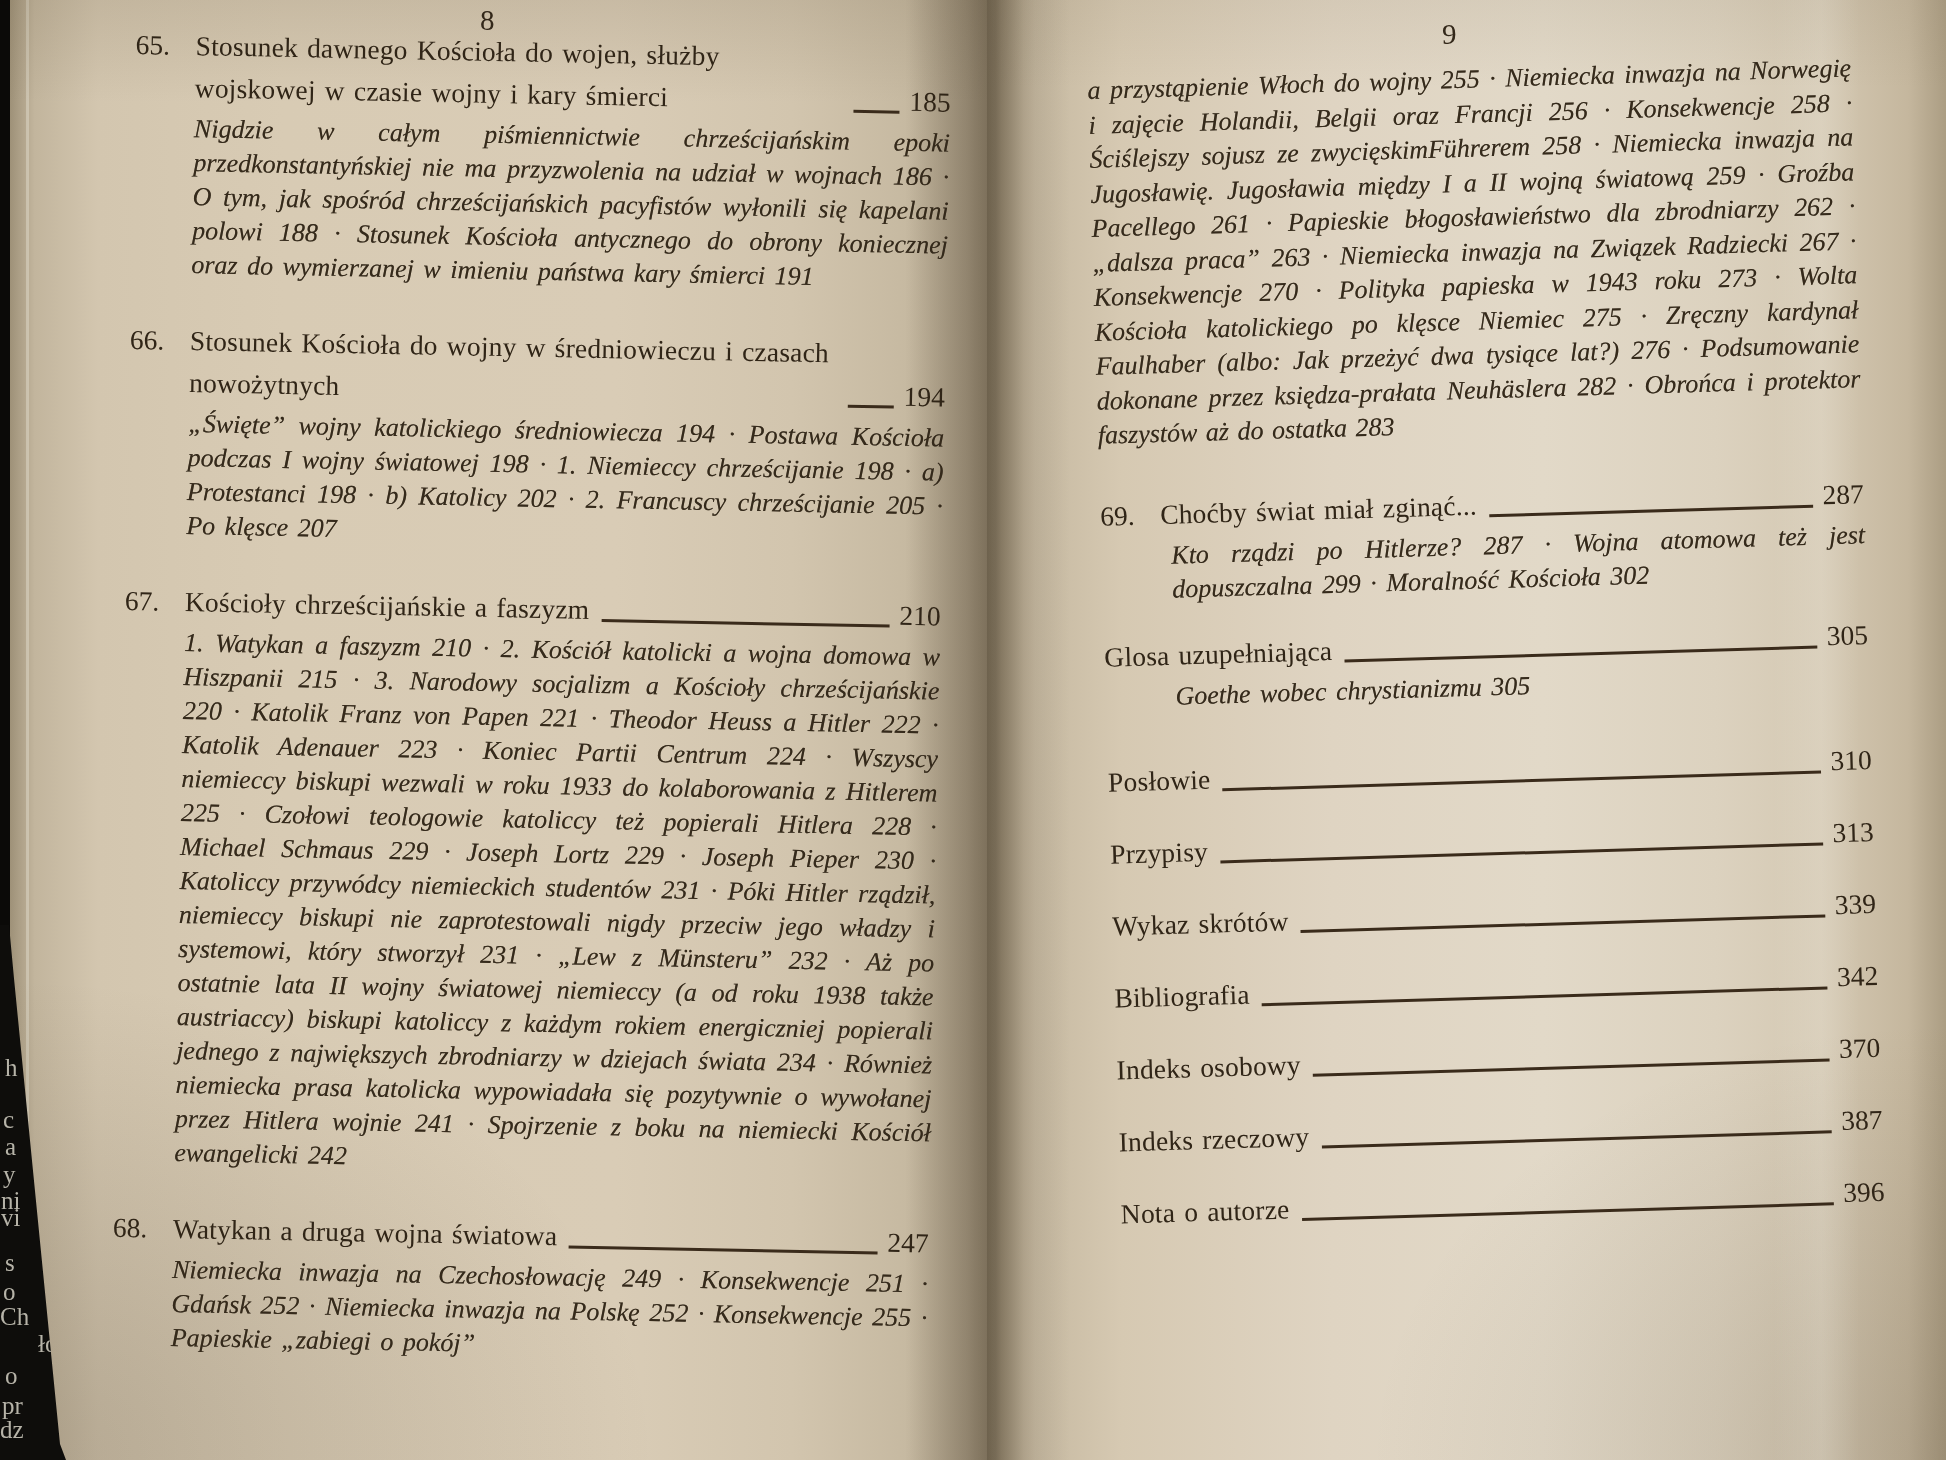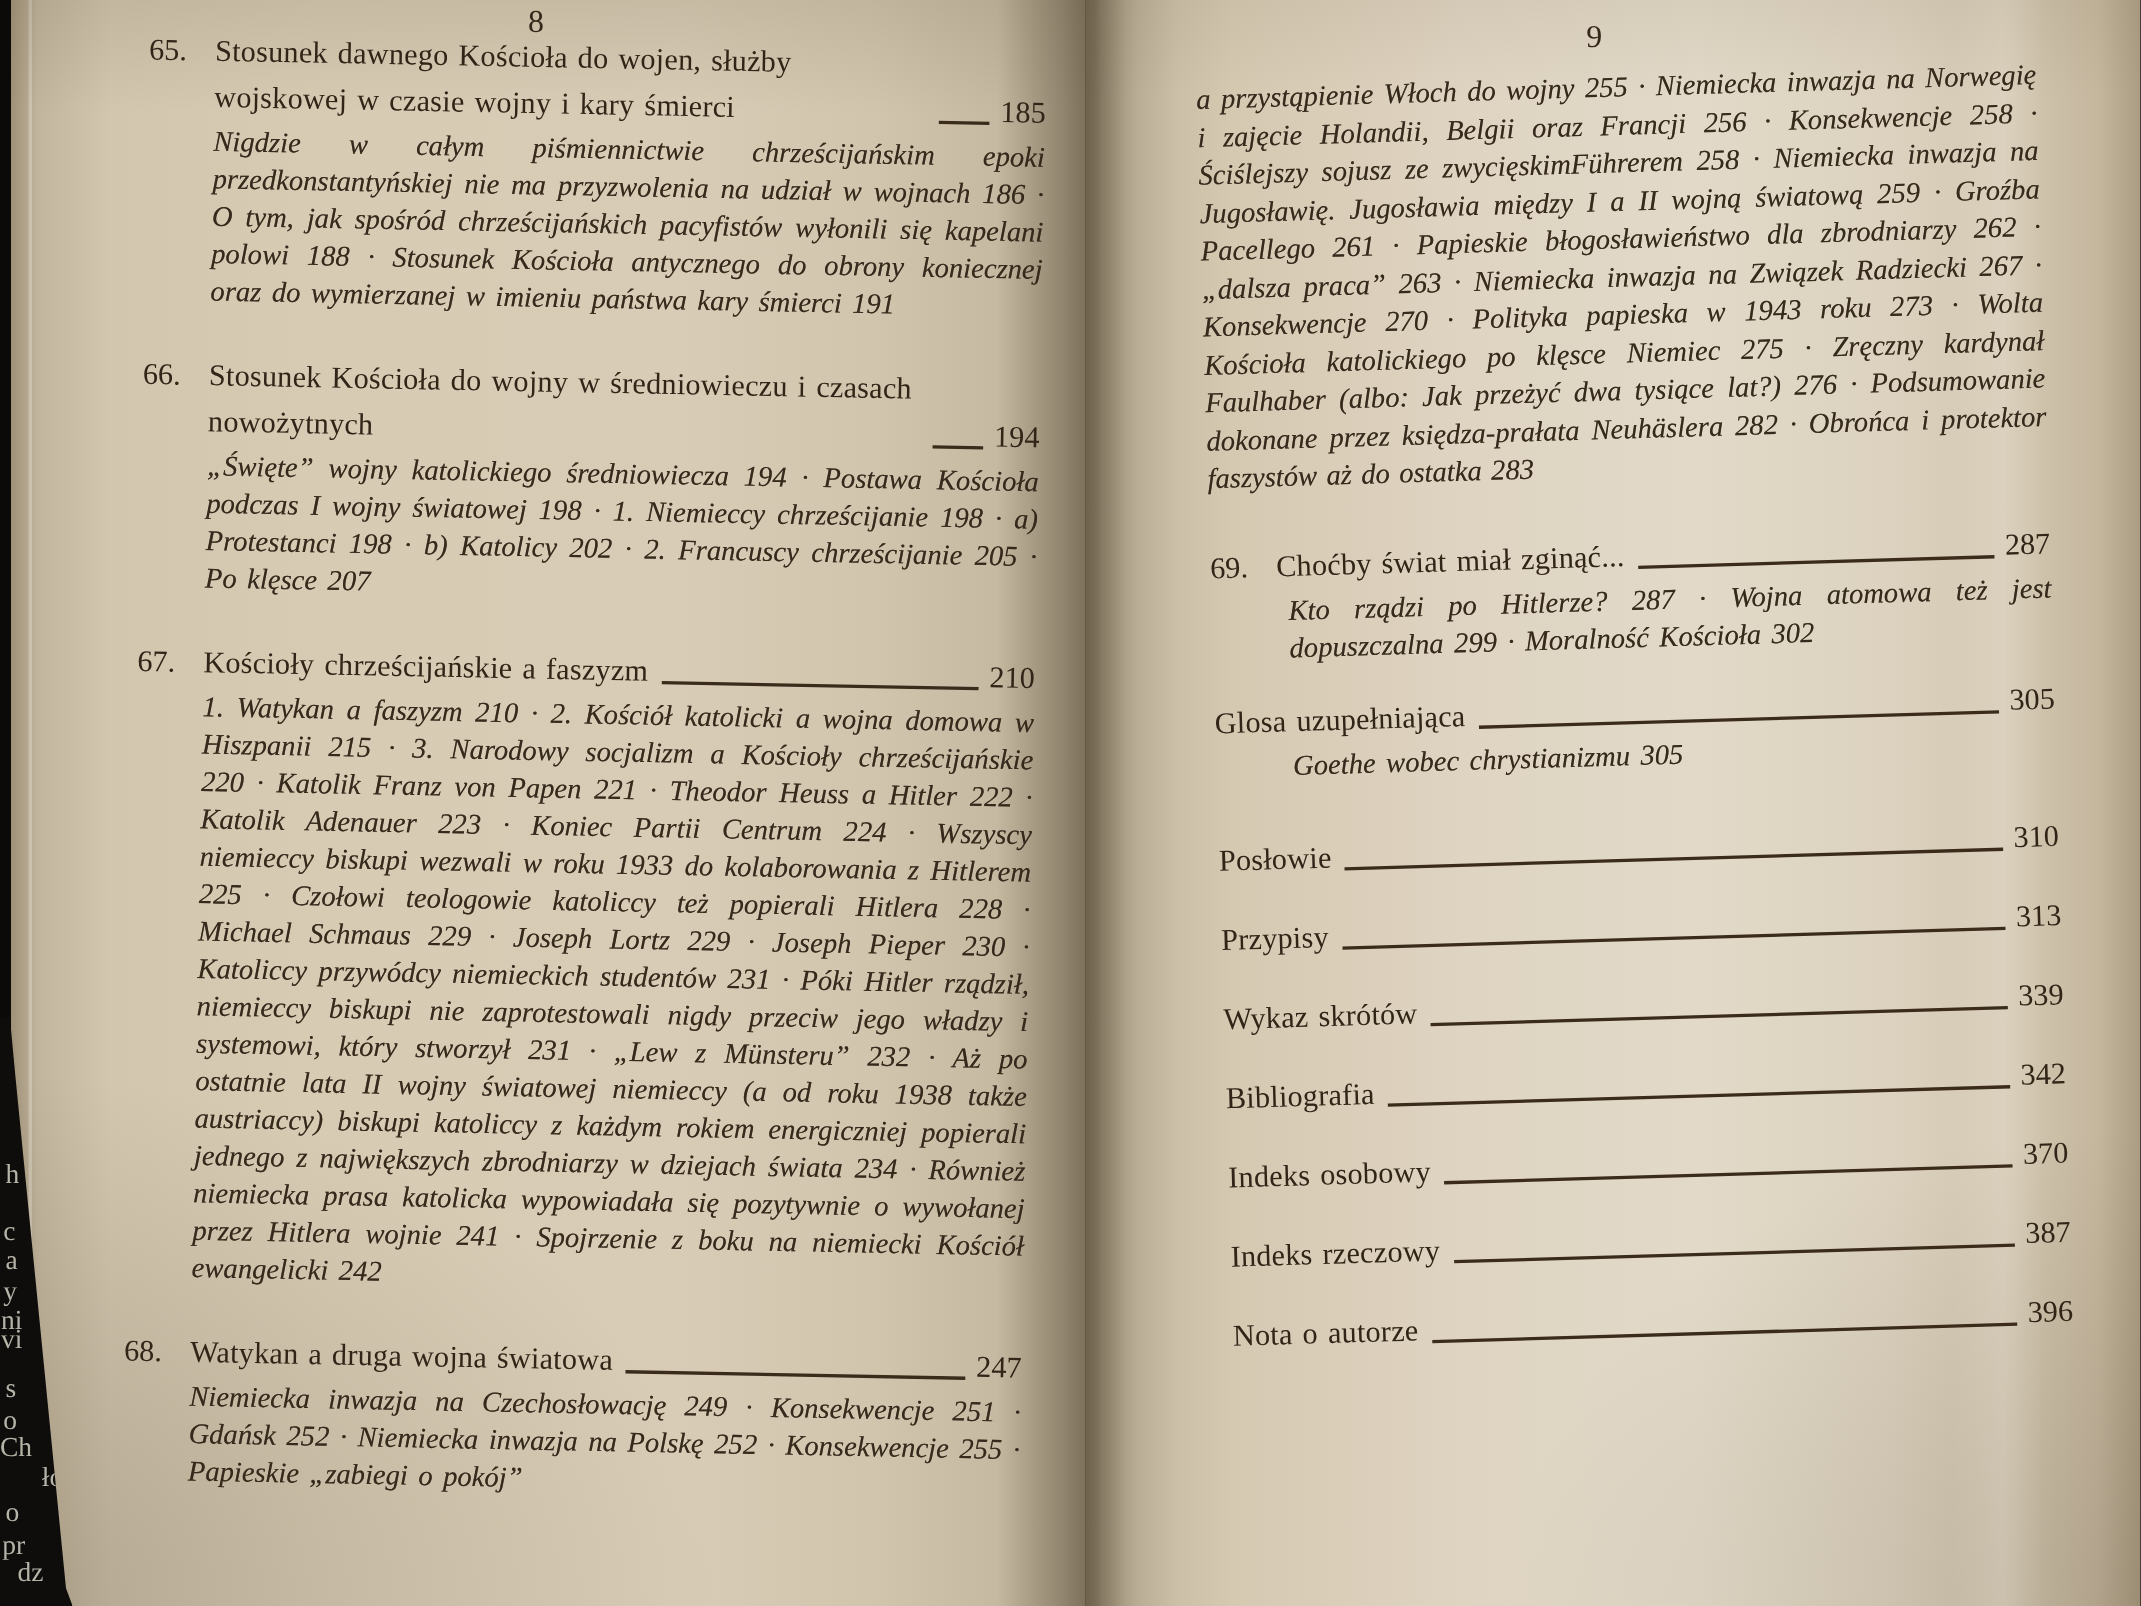--- a/index.html
+++ b/index.html
@@ -94,21 +94,21 @@
   .frag:nth-of-type(3){top:209px;left:5px;}
   .frag:nth-of-type(4){top:237px;left:3px;}
   .frag:nth-of-type(5){top:263px;left:1px;font-family:Liberation Serif, serif;}
   .frag:nth-of-type(6){top:280px;left:1px;}
   .frag:nth-of-type(7){top:325px;left:5px;}
   .frag:nth-of-type(8){top:354px;left:3px;}
   .frag:nth-of-type(9){top:379px;left:0px;}
   .frag:nth-of-type(10){top:406px;left:2px;margin-left:36px;}
   .frag:nth-of-type(11){top:438px;left:5px;}
   .frag:nth-of-type(12){top:468px;left:2px;text-align:center;}
-  .frag:nth-of-type(13){top:492px;left:16px;}
+  .frag:nth-of-type(13){top:492px;left:0px;}
 </style>
 </head>
 <body>
 
 <div class="page" id="left-page">
   <div class="folio" id="folio-left">8</div>
 
   <div class="content" id="left-content">
 
     <div class="entry">

